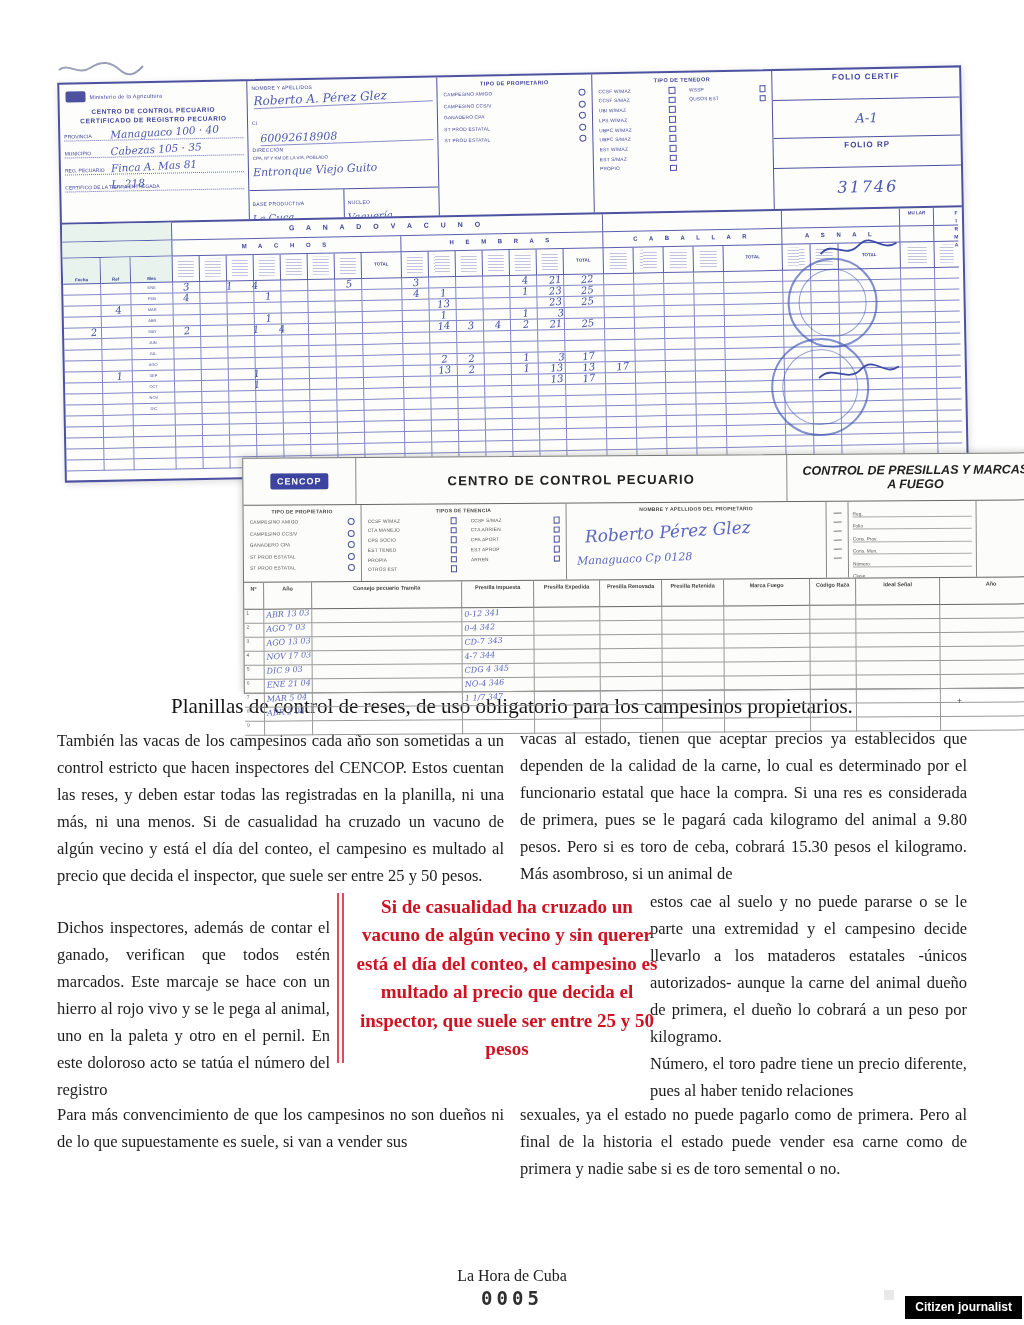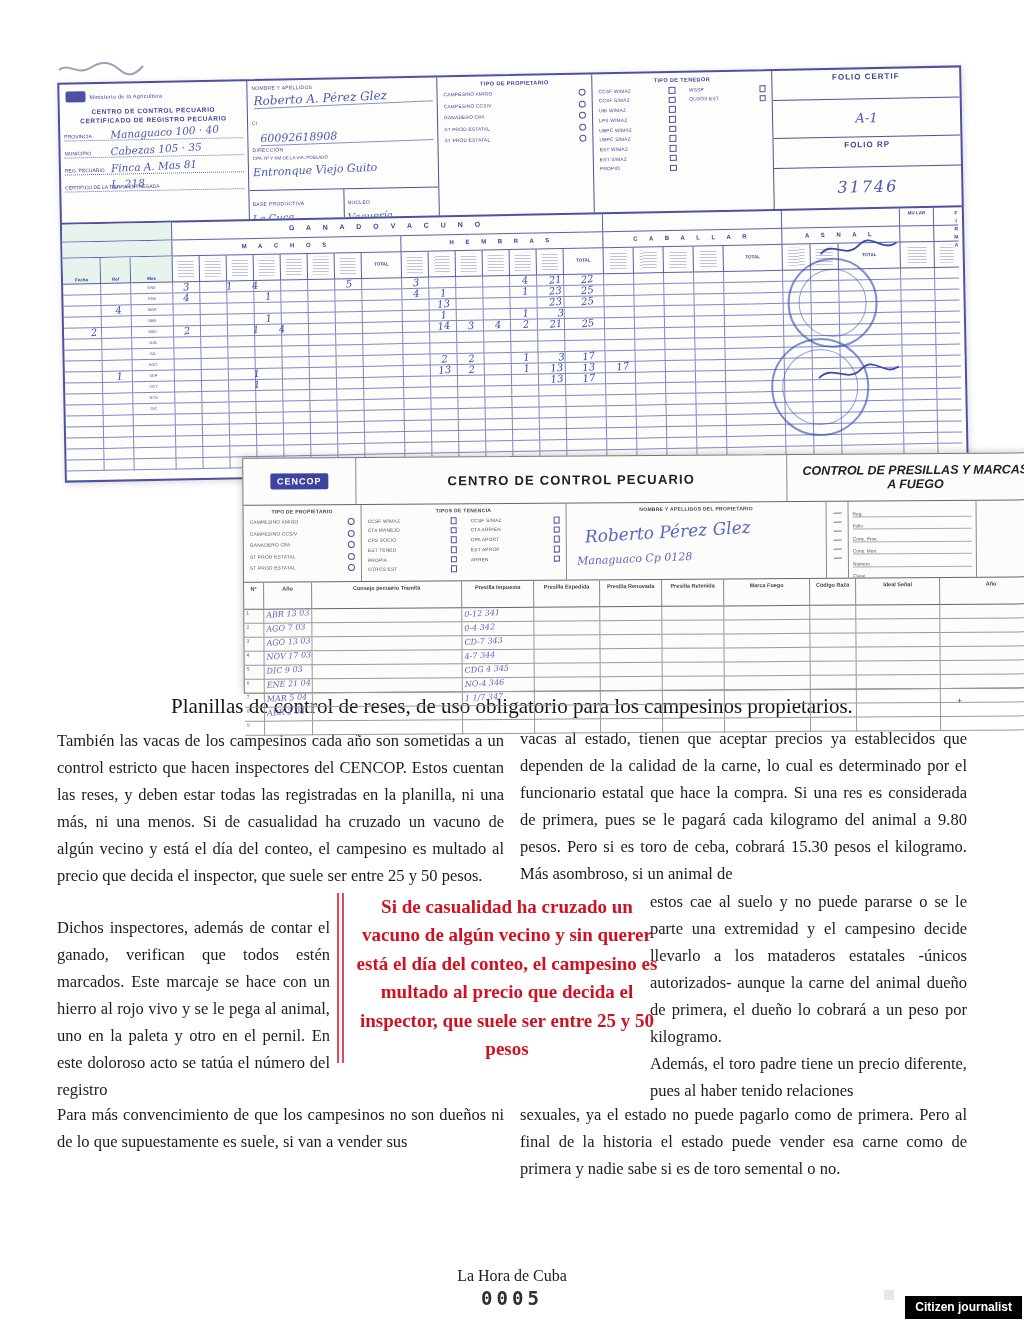--- a/index.html
+++ b/index.html
@@ -1220,21 +1220,21 @@
       <p>Dichos inspectores, además de contar el ganado, verifican que todos estén marcados. Este marcaje se hace con un hierro al rojo vivo y se le pega al animal, uno en la paleta y otro en el pernil. En este doloroso acto se tatúa el número del registro</p>
     </div>
   <div class="seg segL3">
     <p>Para más convencimiento de que los campesinos no son dueños ni de lo que supuestamente es suele, si van a vender sus</p>
   </div>
   <div class="seg segR1">
       <p>vacas al estado, tienen que aceptar precios ya establecidos que dependen de la calidad de la carne, lo cual es determinado por el funcionario estatal que hace la compra. Si una res es considerada de primera, pues se le pagará cada kilogramo del animal a 9.80 pesos. Pero si es toro de ceba, cobrará 15.30 pesos el kilogramo. Más asombroso, si un animal de</p>
     </div>
   <div class="seg segR2">
     <p>estos cae al suelo y no puede pararse o se le parte una extremidad y el campesino decide llevarlo a los mataderos estatales -únicos autorizados- aunque la carne del animal dueño de primera, el dueño lo cobrará a un peso por kilogramo.</p>
-    <p>Además, el toro padre tiene un precio diferente, pues al haber tenido relaciones</p>
+    <p>Número, el toro padre tiene un precio diferente, pues al haber tenido relaciones</p>
   </div>
   <div class="seg segR3">
     <p>sexuales, ya el estado no puede pagarlo como de primera. Pero al final de la historia el estado puede vender esa carne como de primera y nadie sabe si es de toro semental o no.</p>
   </div>
 
   <div class="abs pullquote">Si de casualidad ha cruzado un vacuno de algún vecino y sin querer está el día del conteo, el campesino es multado al precio que decida el inspector, que suele ser entre 25 y 50 pesos</div>
 
   <div class="abs footer-title">La Hora de Cuba</div>
   <div class="abs footer-page">0005</div>
   <div class="abs badge-notch"></div>

